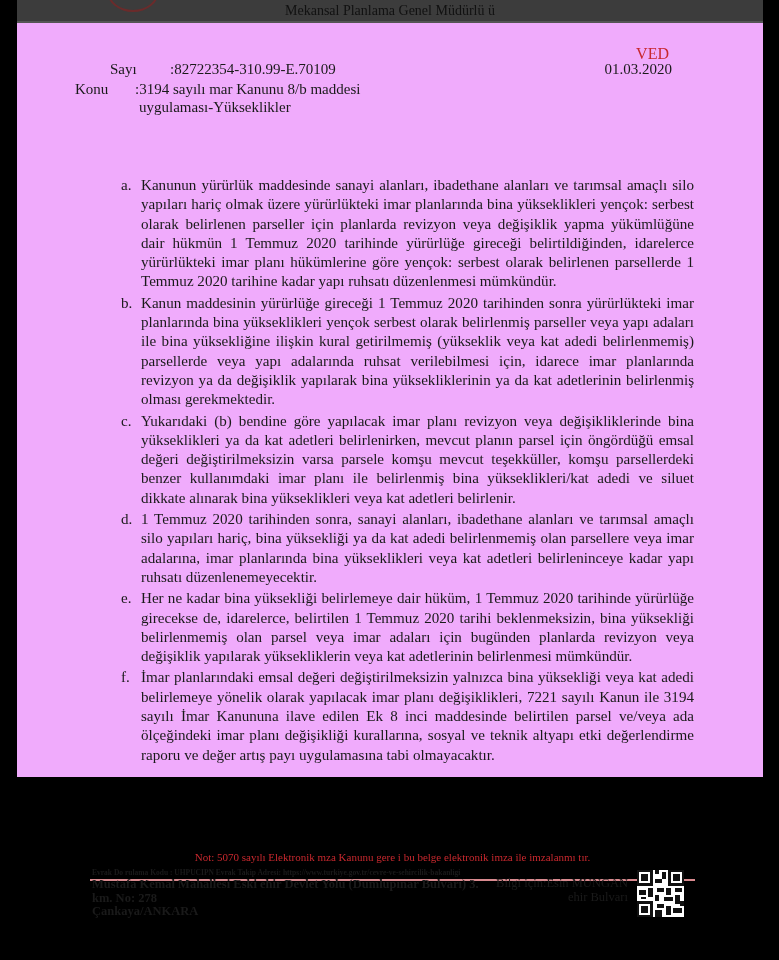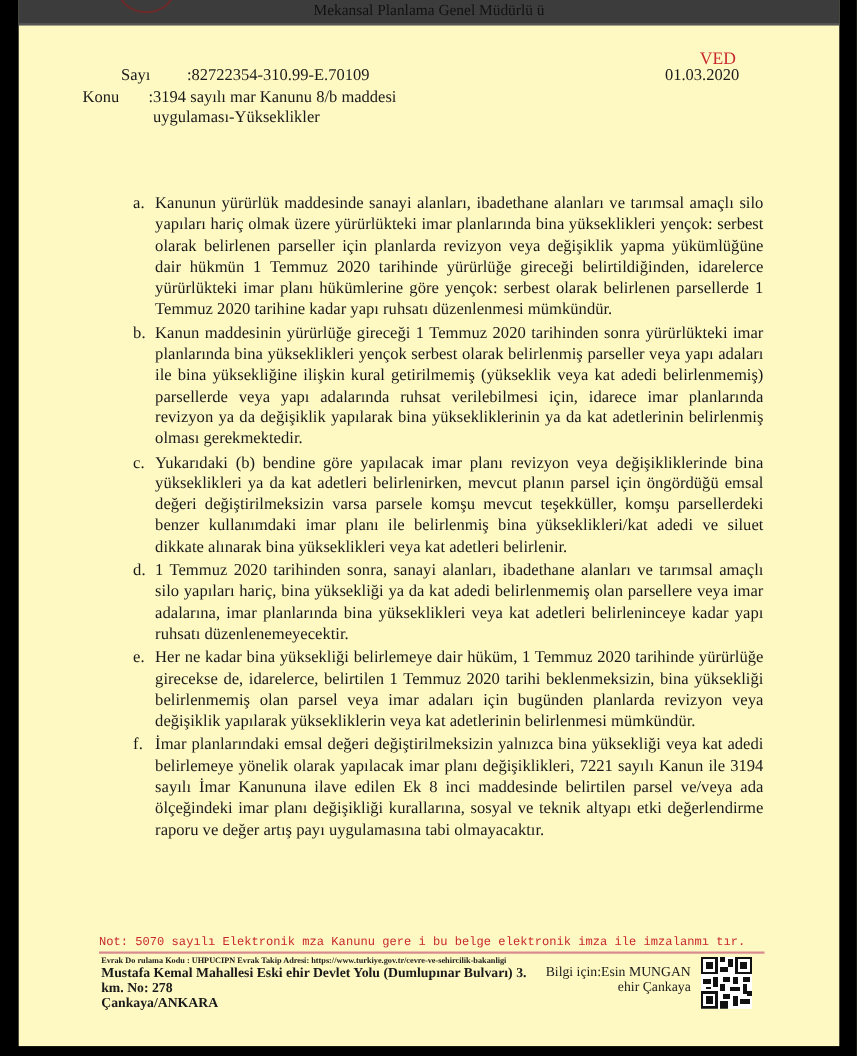--- a/index.html
+++ b/index.html
@@ -1,22 +1,22 @@
 <!DOCTYPE html>
 <html><head>
 <meta charset="utf-8">
 <style>
   html, body { margin: 0; padding: 0; }
   body {
     width: 779px; height: 960px; background: #000; position: relative; overflow: hidden;
     font-family: "Liberation Serif", serif; color: #1a1a1a;
   }
   .page {
-    position: absolute; left: 17px; top: 0; width: 746px; height: 951px;
-    background: #fef9c3;
+    position: absolute; left: 17px; top: 0; width: 746px; height: 777px;
+    background: #f0abfc;
   }
   .topbar {
     position: absolute; left: 0; top: 0; width: 746px; height: 21px;
     background: #3c3c3c; border-bottom: 2px solid #555;
   }
   .topbar .logo {
     position: absolute; left: 90px; top: -30px; width: 48px; height: 38px;
     border: 2px solid #6b2b2b; border-radius: 50%;
   }
   .topbar .title {
@@ -26,22 +26,22 @@
   .meta { position: absolute; font-size: 15px; }
   .meta .lbl { display: inline-block; width: 60px; }
   .ved { position: absolute; right: 94px; top: 45px; color: #c8282e; font-size: 16px; text-align: center; }
   .date { position: absolute; right: 91px; top: 61px; font-size: 15px; }
   .body {
     position: absolute; left: 104px; top: 176px; width: 573px; font-size: 15.1px; line-height: 19.3px;
   }
   .item { position: relative; padding-left: 20px; text-align: justify; margin-bottom: 2px; }
   .item .mark { position: absolute; left: 0; top: 0; }
   .note {
-    position: absolute; left: 73px; top: 851px; width: 605px; 
-    color: #c8282e; font-size: 11px; border-bottom: 2px solid #d88a8f; padding-bottom: 2px; font-family: Liberation Mono, monospace;
+    position: absolute; left: 73px; top: 851px; width: 605px; text-align: center;
+    color: #c8282e; font-size: 11px; border-bottom: 2px solid #d88a8f; padding-bottom: 16px;
   }
   .footer { position: absolute; left: 75px; top: 868px; font-size: 12.5px; line-height: 13.5px; font-weight: bold; }
   .footer .small { font-size: 7.5px; line-height: 10px; }
   .info { position: absolute; right: 135px; top: 876px; text-align: right; font-size: 12.5px; line-height: 14px; }
   .qr { position: absolute; left: 620px; top: 870px; width: 47px; height: 47px; }
   .pagenum { position: absolute; left: 0; right: 0; top: 972px; text-align: right; font-size: 8px; color: #555; }
 </style>
 </head>
 <body>
 
@@ -75,21 +75,21 @@
 
   <div class="footer">
     <div class="small">Evrak Do rulama Kodu : UHPUCIPN Evrak Takip Adresi: https://www.turkiye.gov.tr/cevre-ve-sehircilik-bakanligi</div>
     <div>Mustafa Kemal Mahallesi Eski ehir Devlet Yolu (Dumlupınar Bulvarı) 3.</div>
     <div>km. No: 278</div>
     <div>Çankaya/ANKARA</div>
   </div>
 
   <div class="info">
     <div>Bilgi için:Esin MUNGAN</div>
-    <div>ehir Çankaya</div>
+    <div>ehir Bulvarı</div>
   </div>
 
   <svg class="qr" viewBox="0 0 21 21" shape-rendering="crispEdges">
     <rect width="21" height="21" fill="#fff"></rect>
     <g fill="#111">
       <rect x="0" y="0" width="7" height="7"></rect>
         <rect x="1" y="1" width="5" height="5" fill="#fff"></rect>
         <rect x="2" y="2" width="3" height="3"></rect>
       <rect x="14" y="0" width="7" height="7"></rect>
         <rect x="15" y="1" width="5" height="5" fill="#fff"></rect>

